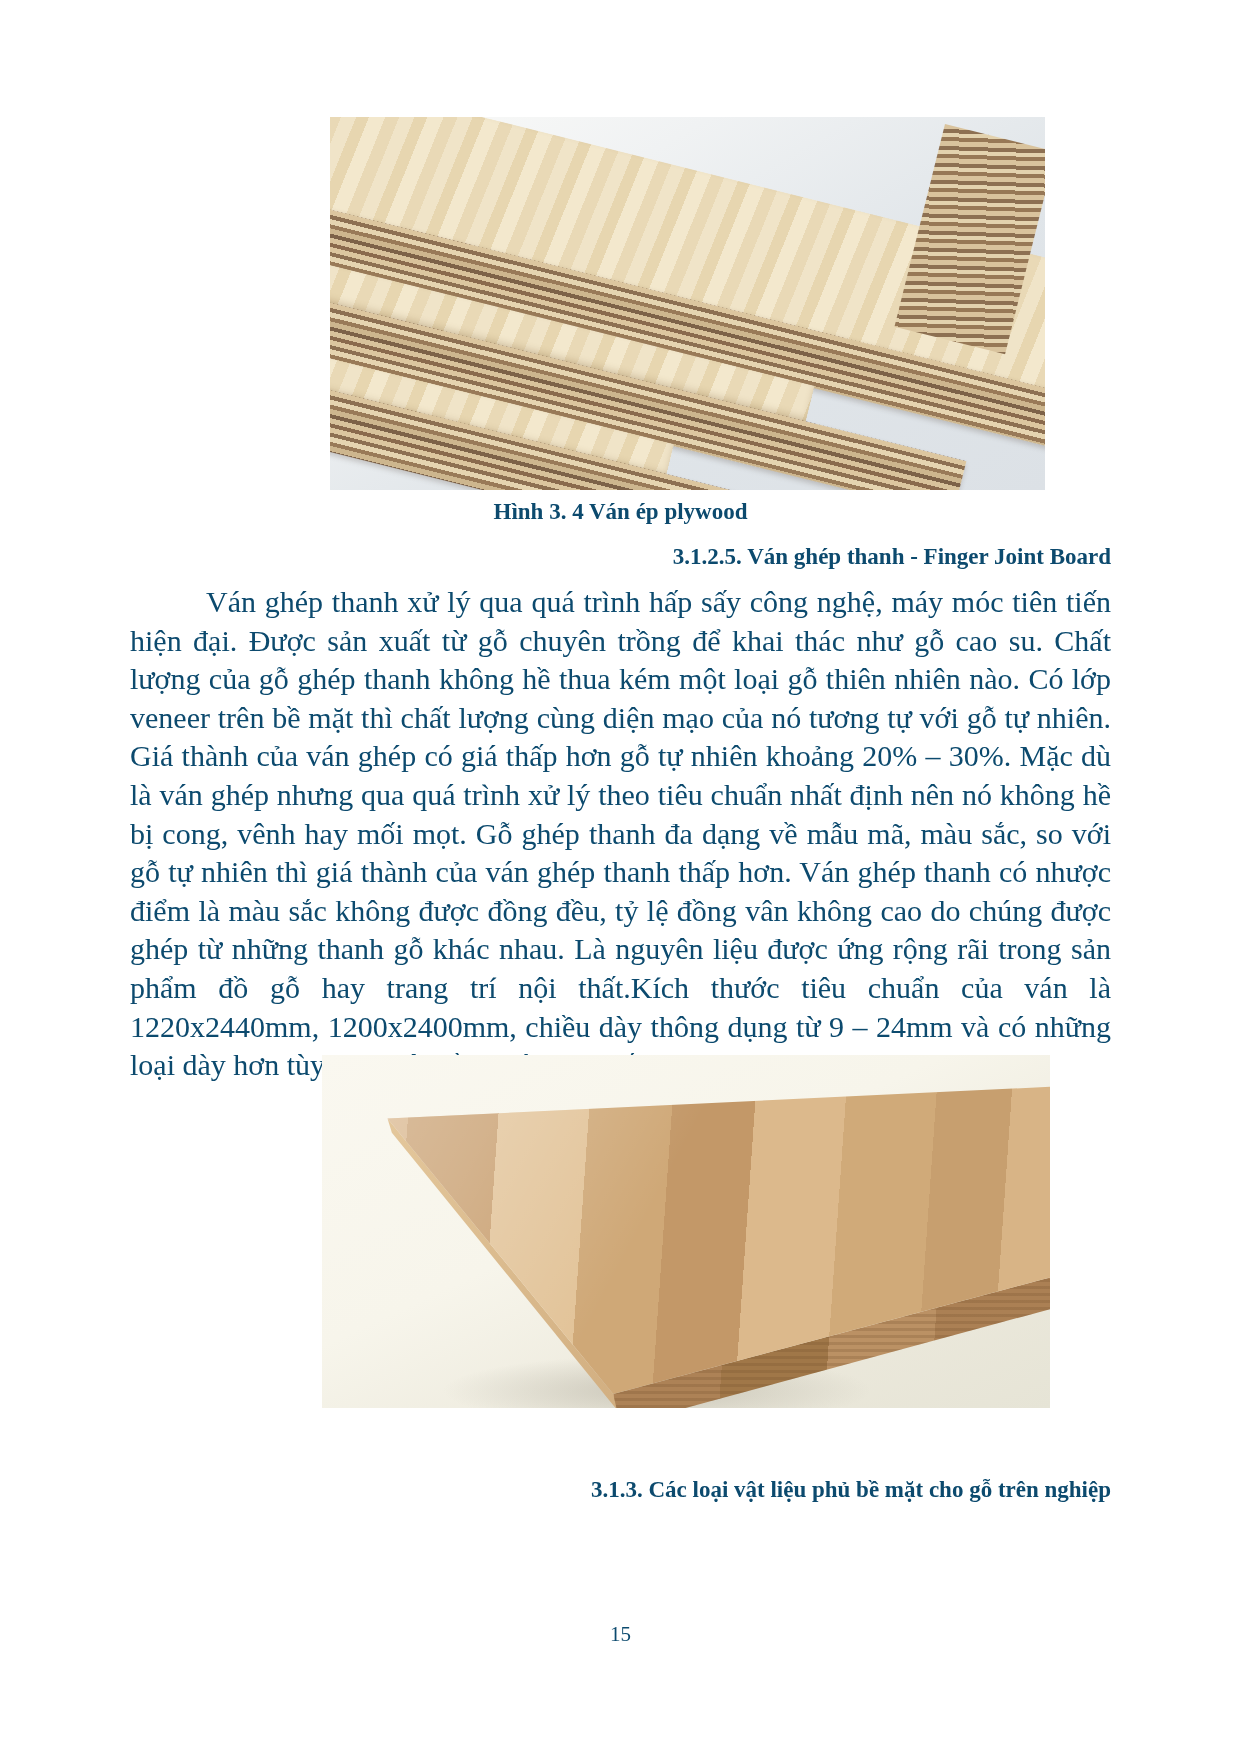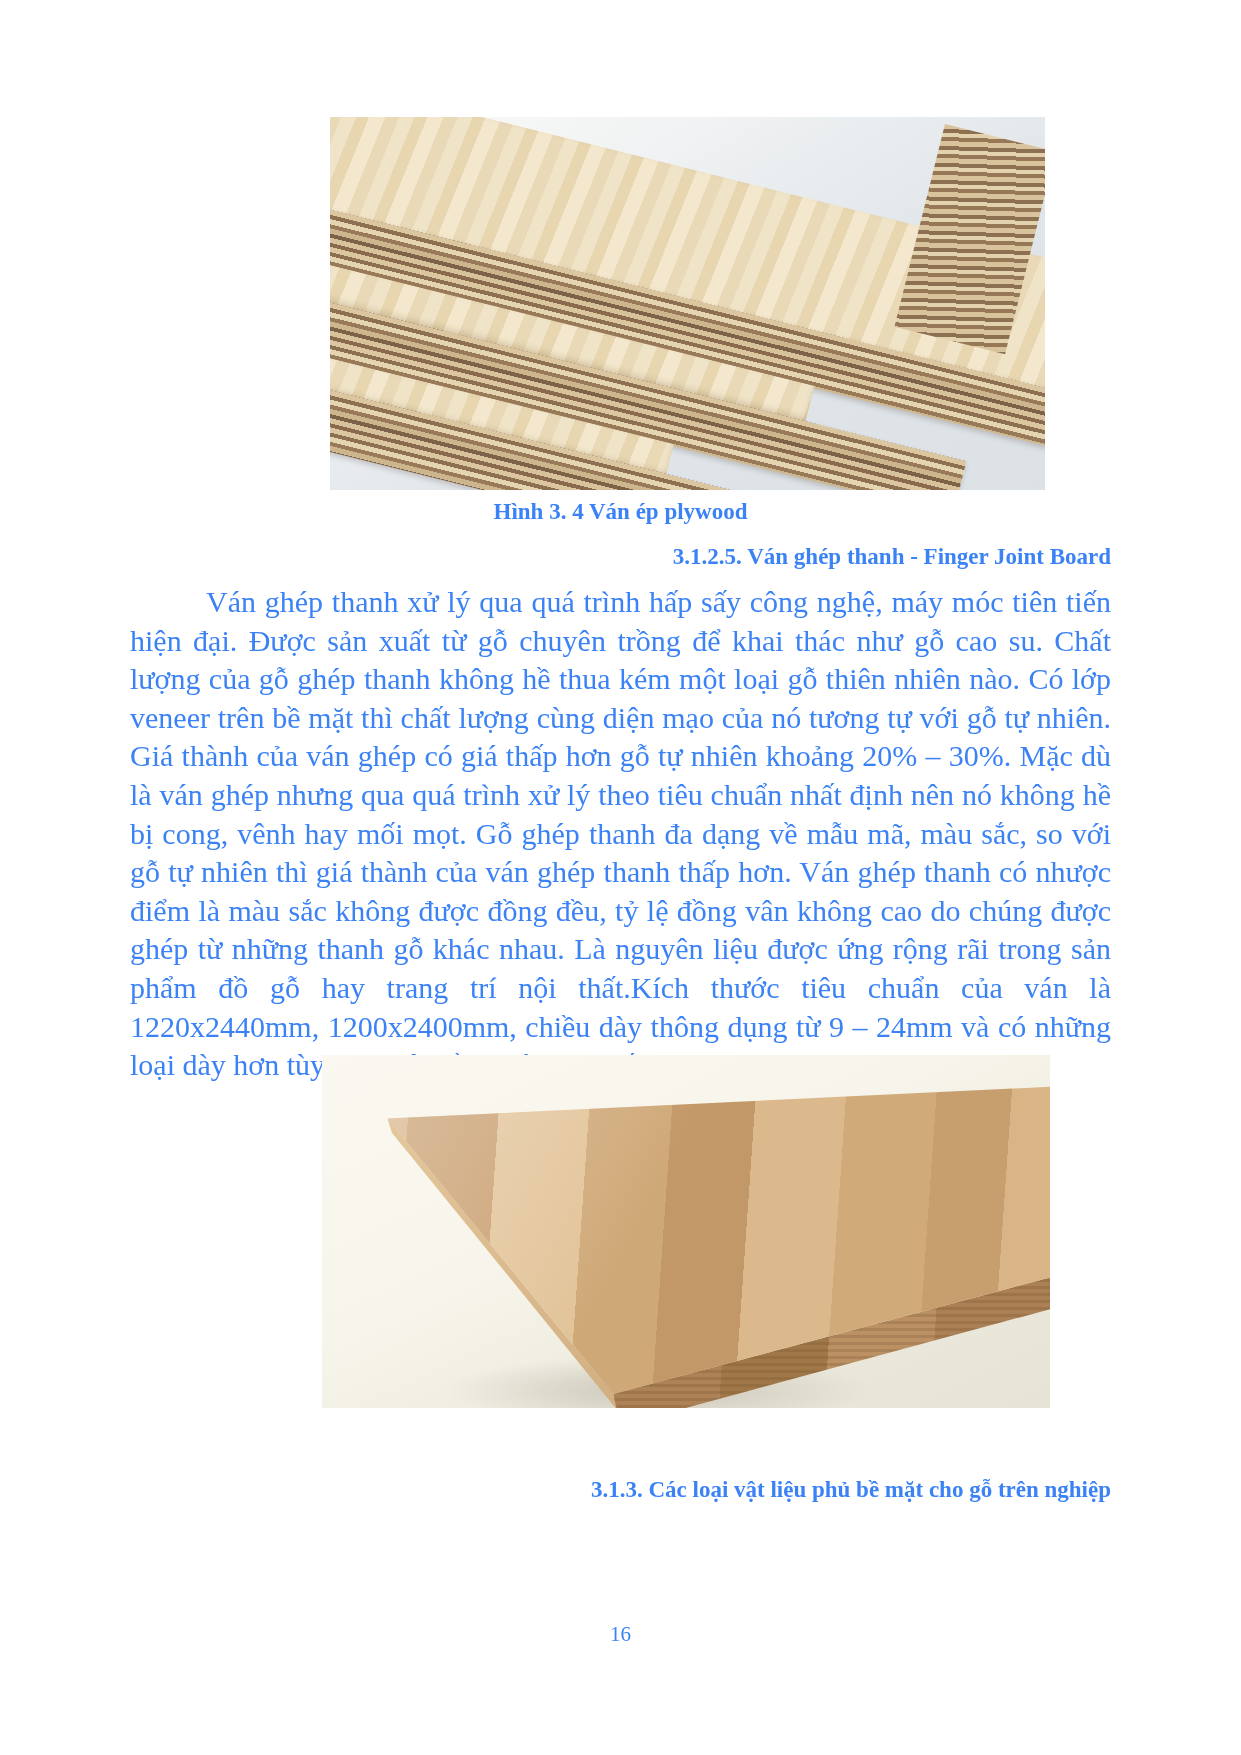--- a/index.html
+++ b/index.html
@@ -1,18 +1,18 @@
 <!DOCTYPE html>
 <html lang="vi"><head>
 <meta charset="utf-8">
 <style>
   html,body{margin:0;padding:0;background:#ffffff;}
   .page{
     position:relative;width:1241px;height:1755px;background:#ffffff;
-    font-family:"Liberation Serif","DejaVu Serif",serif;color:#3b82f6;overflow:hidden;
+    font-family:"Liberation Serif","DejaVu Serif",serif;color:#0c4a6e;overflow:hidden;
   }
   
   .caption{
     position:absolute;left:130px;width:981px;text-align:center;
     font-size:23px;font-weight:bold;line-height:30px;
   }
   .heading{
     position:absolute;left:130px;width:981px;text-align:right;
     font-size:23px;font-weight:bold;line-height:30px;
   }
@@ -117,15 +117,15 @@
     <div class="board-shadow"></div>
     <div class="board-side"></div>
     <div class="board-edge"></div>
     <div class="board-top"></div>
   </div>
 
 
   <div class="heading" id="heading2">3.1.3. Các loại vật liệu phủ bề mặt cho gỗ trên nghiệp</div>
 
 
-  <div class="pagenum">16</div>
+  <div class="pagenum">15</div>
 
 </div>
 
 </body></html>

